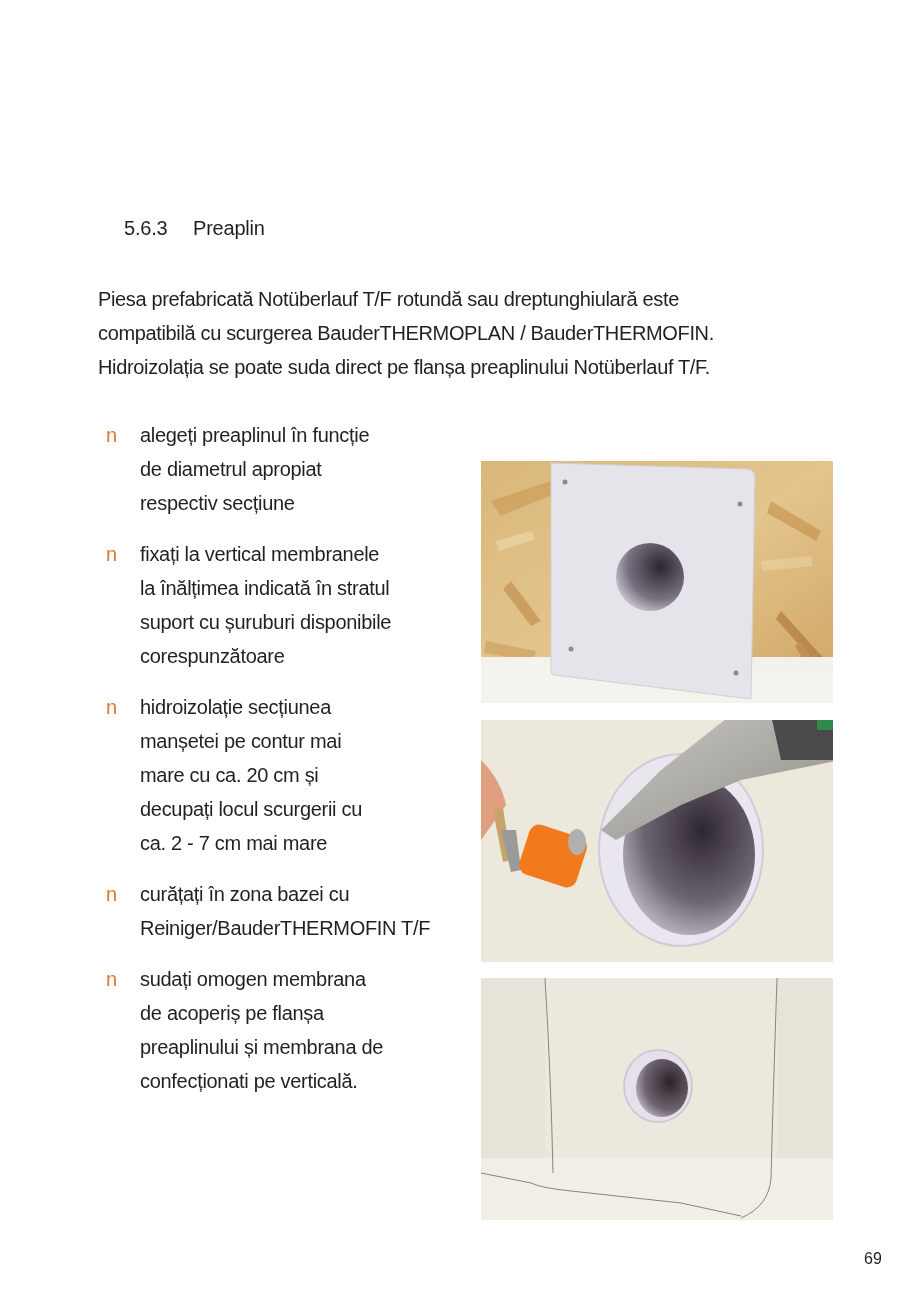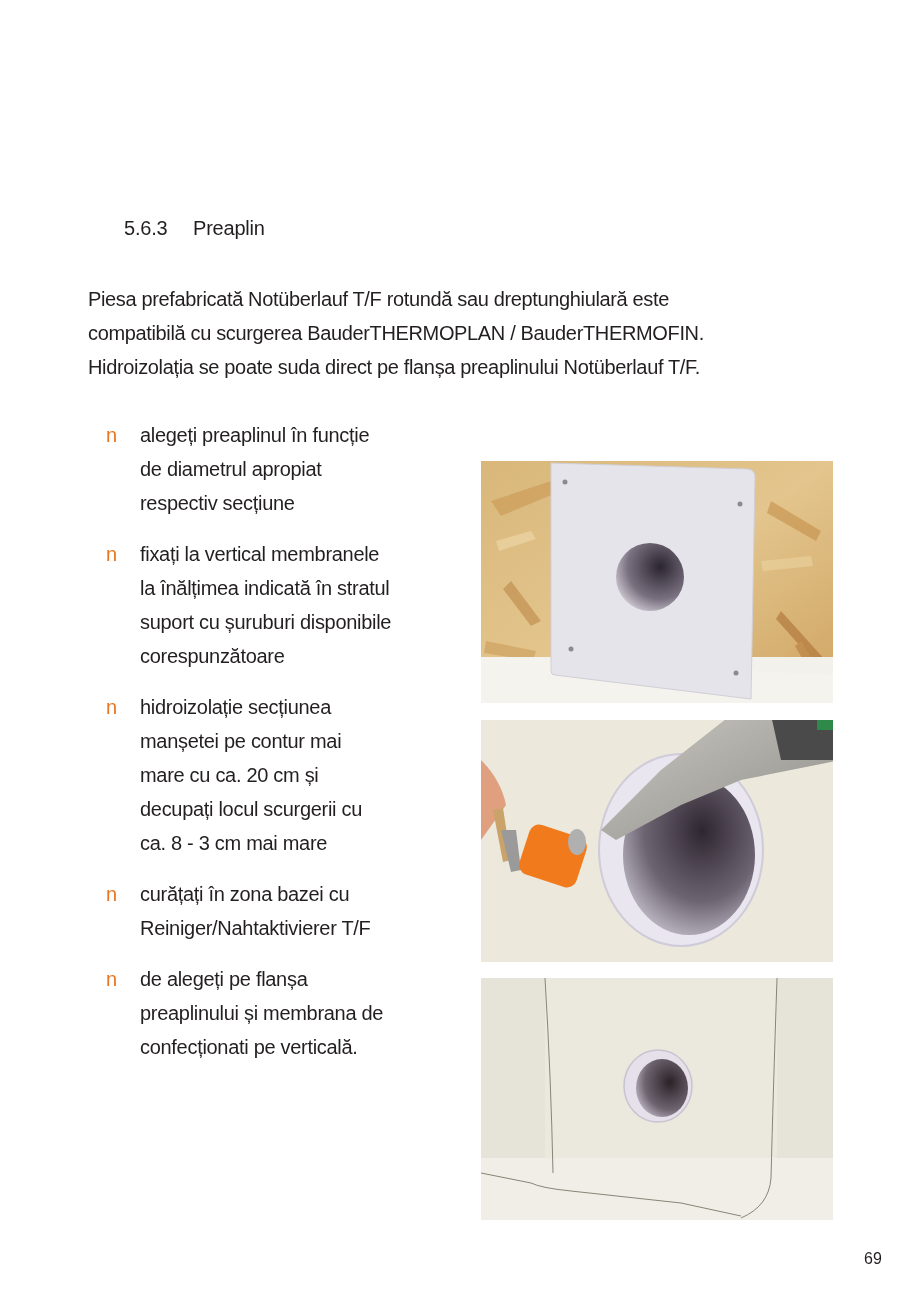--- a/index.html
+++ b/index.html
@@ -1,20 +1,20 @@
 <!DOCTYPE html>
 <html><head>
 <meta charset="utf-8">
 <style>
   html, body { margin: 0; padding: 0; background: #ffffff; }
   body { width: 920px; height: 1305px; position: relative; overflow: hidden;
          font-family: "Liberation Sans", sans-serif; color: #231f20; }
   .heading { position: absolute; left: 124px; top: 217px; font-size: 20px; letter-spacing: -0.2px; }
   .heading .num { display: inline-block; width: 69px; }
-  .intro { position: absolute; left: 88px; top: 282px; width: 760px; font-size: 20px; line-height: 34px; letter-spacing: -0.35px; }
+  .intro { position: absolute; left: 98px; top: 282px; width: 760px; font-size: 20px; line-height: 34px; letter-spacing: -0.35px; }
   .intro p { margin: 0; white-space: nowrap; }
   .bullets { position: absolute; left: 106px; top: 418px; width: 360px; margin: 0; padding: 0; list-style: none; }
   .bullet { position: relative; padding-left: 34px; font-size: 20px; line-height: 34px; letter-spacing: -0.3px; margin-bottom: 17px; }
   .bullet .marker { position: absolute; left: 0; top: 0; color: #e87722; font-size: 20px; }
   .bullet .line { display: block; white-space: nowrap; }
   .photo { position: absolute; left: 481px; width: 352px; height: 242px; overflow: hidden; }
   .p1 { top: 461px; }
   .p2 { top: 720px; }
   .p3 { top: 978px; }
   .page-num { position: absolute; left: 864px; top: 1250px; font-size: 16px; }
@@ -45,30 +45,31 @@
     <span class="line">la înălțimea indicată în stratul</span>
     <span class="line">suport cu șuruburi disponibile</span>
     <span class="line">corespunzătoare</span>
   </li>
   <li class="bullet">
     <span class="marker" style="color: rgb(232, 119, 34);">n</span>
     <span class="line">hidroizolație secțiunea</span>
     <span class="line">manșetei pe contur mai</span>
     <span class="line">mare cu ca. 20 cm și</span>
     <span class="line">decupați locul scurgerii cu</span>
-    <span class="line">ca. 8 - 3 cm mai mare</span>
+    <span class="line">ca. 2 - 7 cm mai mare</span>
   </li>
   <li class="bullet">
     <span class="marker" style="color: rgb(232, 119, 34);">n</span>
     <span class="line">curățați în zona bazei cu</span>
-    <span class="line">Reiniger/Nahtaktivierer T/F</span>
+    <span class="line">Reiniger/BauderTHERMOFIN T/F</span>
   </li>
   <li class="bullet">
     <span class="marker" style="color: rgb(232, 119, 34);">n</span>
-    <span class="line">de alegeți pe flanșa</span>
+    <span class="line">sudați omogen membrana</span>
+    <span class="line">de acoperiș pe flanșa</span>
     <span class="line">preaplinului și membrana de</span>
     <span class="line">confecționati pe verticală.</span>
   </li>
 </ul>
 
 <div class="photo p1" title="White square overflow flange with round opening screwed onto OSB board">
   <svg width="352" height="242" viewBox="0 0 352 242" xmlns="http://www.w3.org/2000/svg">
     <defs>
       <linearGradient id="osb" x1="0" y1="0" x2="1" y2="1">
         <stop offset="0" stop-color="#d9b77a"></stop>

